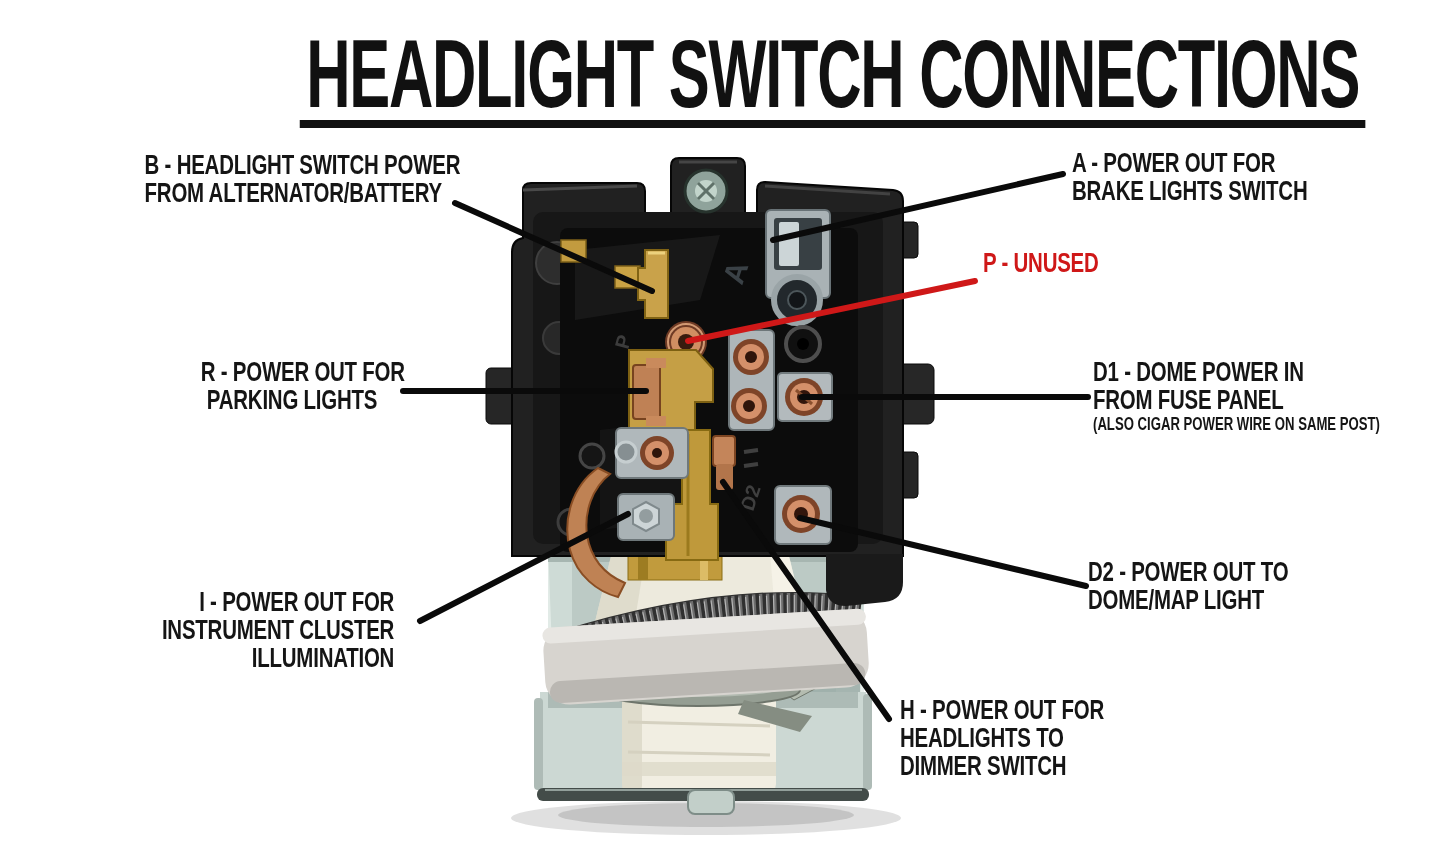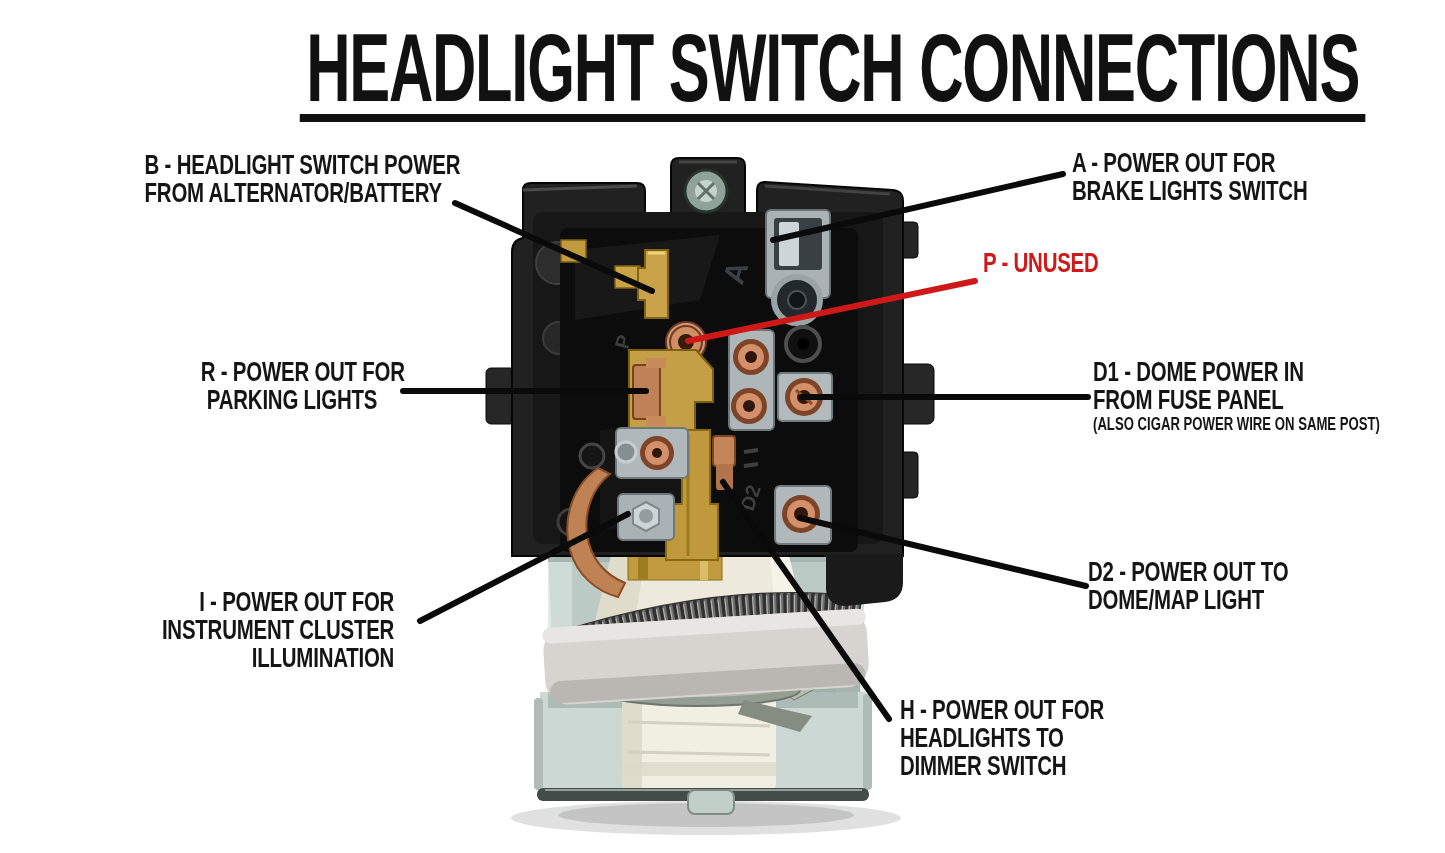--- a/index.html
+++ b/index.html
@@ -1,21 +1,21 @@
 <!DOCTYPE html>
 <html><head>
 <meta charset="utf-8">
 <style>
   html,body{margin:0;padding:0;background:#ffffff;}
   #app{position:relative;width:1445px;height:853px;background:#ffffff;overflow:hidden;
        font-family:"Liberation Sans",sans-serif;}
   .scene{position:absolute;left:0;top:0;width:1445px;height:853px;}
 
   
-  .title-wrap{position:absolute;left:0;top:24px;width:1445px;text-align:center;}
+  .title-wrap{position:absolute;left:0;top:30px;width:1445px;text-align:center;}
   .title-inner{display:inline-block;transform:scaleX(0.64);transform-origin:center top;}
   .title-text{display:inline-block;font-weight:bold;font-size:96px;line-height:0.92;
       letter-spacing:-2px;color:#111;border-bottom:8px solid #111;padding:0 10px 2px;white-space:nowrap;}
 
   
   .lbl{position:absolute;font-weight:bold;color:#151515;font-size:28px;line-height:1.0;
        letter-spacing:-0.3px;white-space:nowrap;transform:scaleX(0.73);}
   .lbl.center{text-align:center;transform-origin:center top;}
   .lbl.left{text-align:left;transform-origin:left top;}
   .lbl.rightal{text-align:right;transform-origin:right top;}

